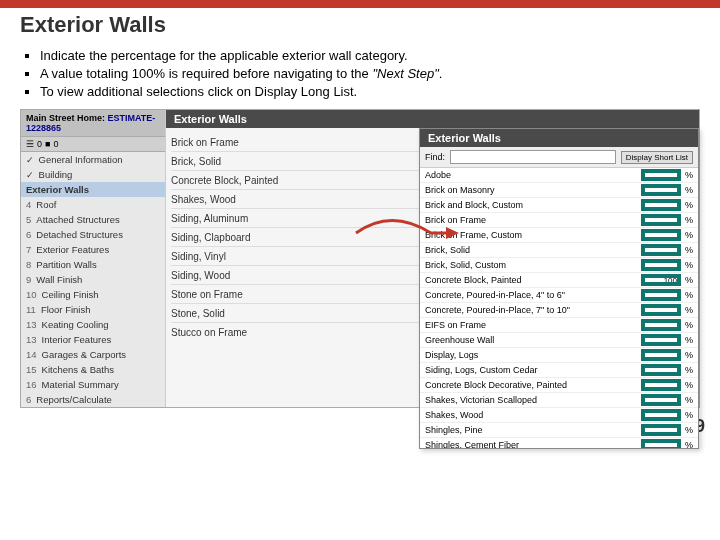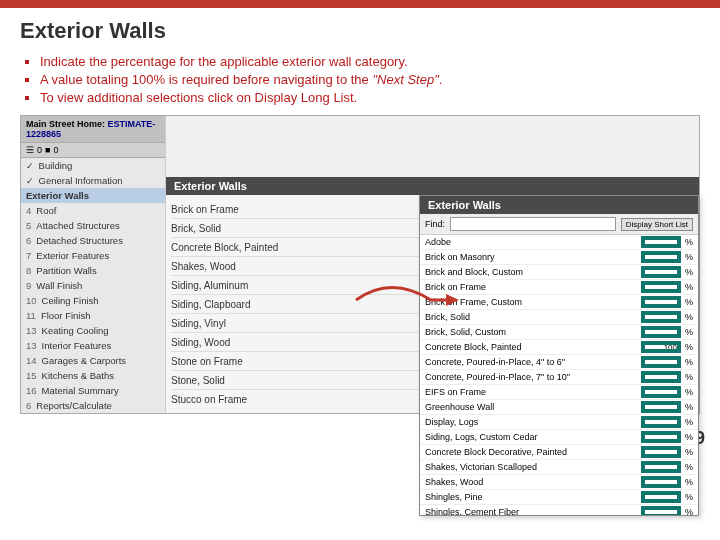--- a/index.html
+++ b/index.html
@@ -14,56 +14,55 @@
 
     
     .top-bar {
       background: #c0392b;
       height: 8px;
       width: 100%;
     }
 
     
     .main-content {
-      padding: 10px 20px;
+      padding: 4px 20px;
     }
 
     .page-title {
       font-size: 22px;
       font-weight: bold;
       color: #333;
       margin-bottom: 10px;
     }
 
     .bullet-list {
       margin-left: 20px;
       margin-bottom: 10px;
     }
 
     .bullet-list li {
       font-size: 13px;
-      color: #b91c1c;
+      color: #000000;
       margin-bottom: 3px;
       list-style: square;
     }
 
     .bullet-list li span.highlight {
       font-style: italic;
     }
 
     
     .screenshot-area {
       display: flex;
       gap: 0;
       border: 1px solid #aaa;
       background: #f0f0f0;
       width: 680px;
       margin: 0 auto;
       position: relative;
-      align-items: flex-end;
     }
 
     
     .left-panel {
       width: 145px;
       background: #e8e8e8;
       border-right: 1px solid #ccc;
       font-size: 10px;
     }
 
@@ -320,24 +319,24 @@
           <span class="estimate">ESTIMATE-1228865</span>
         </div>
         <div class="toolbar-row">
           <span>☰</span>
           <span>0</span>
           <span>■</span>
           <span>0</span>
         </div>
         <div class="nav-items">
           <div class="nav-item checked">
+            <span>General Information</span>
+          </div>
+          <div class="nav-item checked">
             <span>Building</span>
-          </div>
-          <div class="nav-item checked">
-            <span>General Information</span>
           </div>
           <div class="nav-item active">
             <span>Exterior Walls</span>
           </div>
           <div class="nav-item">
             <span class="item-num">4</span>
             <span>Roof</span>
           </div>
           <div class="nav-item">
             <span class="item-num">5</span>

